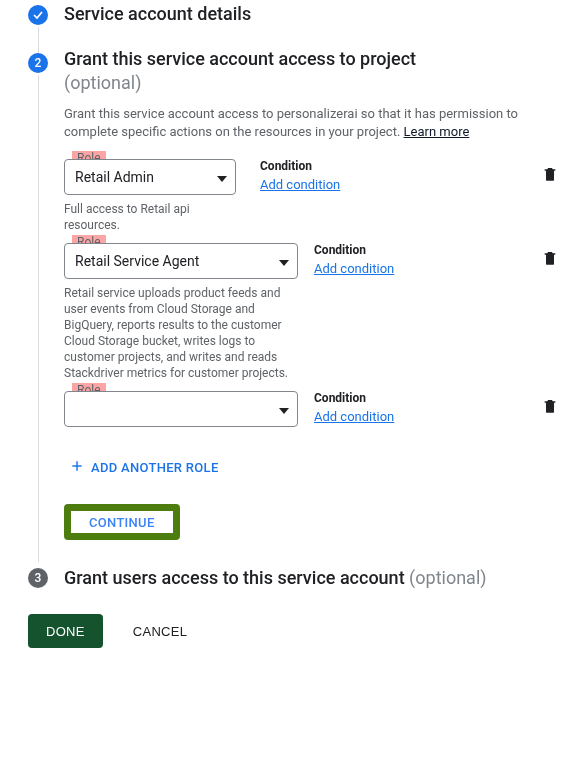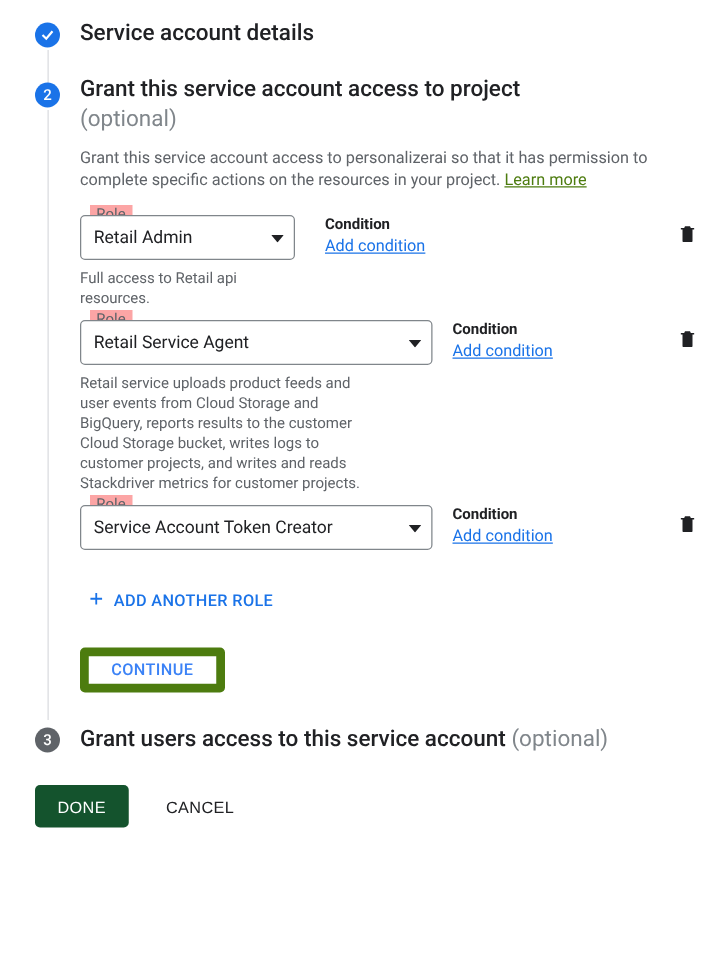--- a/index.html
+++ b/index.html
@@ -6,21 +6,21 @@
   body {
     margin: 0;
     padding: 0;
     font-family: Roboto, "Helvetica Neue", Arial, sans-serif;
     font-size: 13px;
     color: #202124;
     background: #fff;
     width: 582px;
   }
   .container {
-    padding: 16px 20px 20px 28px;
+    padding: 3px 20px 20px 28px;
     position: relative;
   }
   .step {
     position: relative;
     padding-left: 36px;
   }
   .step-marker {
     position: absolute;
     left: 0;
     top: 2px;
@@ -72,21 +72,21 @@
     padding: 0 0 16px 0;
   }
   .step-desc {
     font-size: 13px;
     color: #5f6368;
     line-height: 18px;
     margin: 10px 0 18px 0;
     max-width: 490px;
   }
   .step-desc a {
-    color: #4d7c0f;
+    color: #0f172a;
     text-decoration: underline;
   }
   .role-row {
     display: flex;
     align-items: flex-start;
     gap: 16px;
     margin-bottom: 10px;
   }
   .role-col {
     display: flex;
@@ -117,21 +117,21 @@
     cursor: pointer;
     position: relative;
   }
   .role-select .caret {
     position: absolute;
     right: 8px;
     top: 50%;
     transform: translateY(-50%);
   }
   .role-select.w1 { width: 172px; }
-  .role-select.w2 { width: 282px; text-align: center; }
+  .role-select.w2 { width: 234px; }
   .role-helper {
     font-size: 12px;
     color: #5f6368;
     line-height: 16px;
     margin-top: 6px;
   }
   .role-helper.w1 { max-width: 180px; }
   .role-helper.w2 { max-width: 230px; }
   .cond-col {
     flex: 1;
@@ -309,21 +309,20 @@
           </span>
         </div>
       </div>
 
       
       <div class="role-row">
         <div class="role-col">
           <div class="role-select-wrap">
             <span class="role-label">Role</span>
             <div class="role-select w2">
-              <span>Service Account Token Creator</span>
               <span class="caret">
                 <svg width="10" height="6" viewBox="0 0 10 6">
                     <path d="M0 0 L5 6 L10 0 Z" fill="#202124"></path>
                   </svg>
               </span>
             </div>
           </div>
         </div>
         <div class="cond-col">
           <span class="cond-label">Condition</span>

